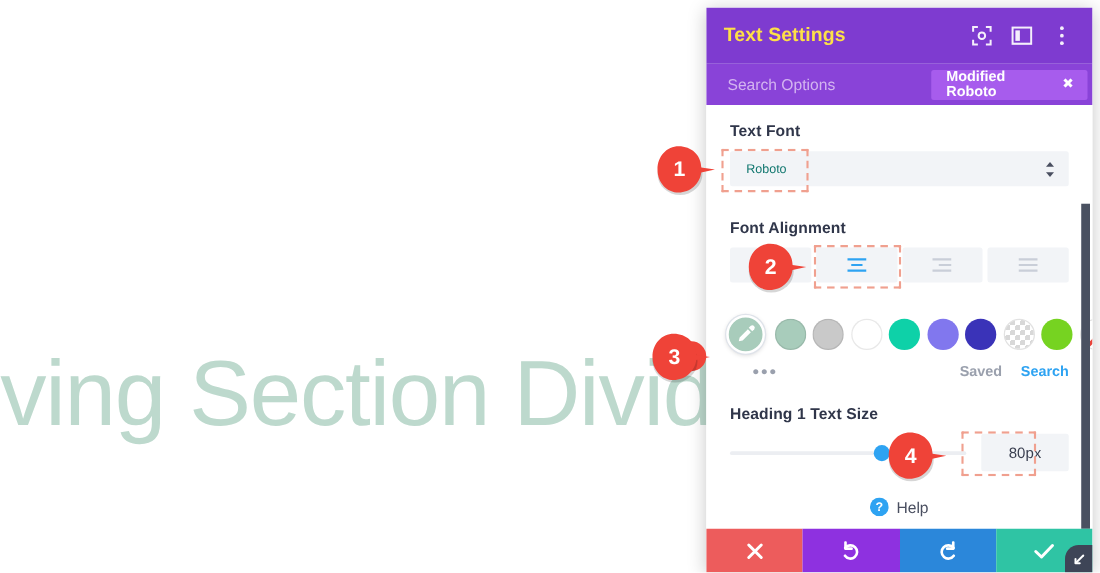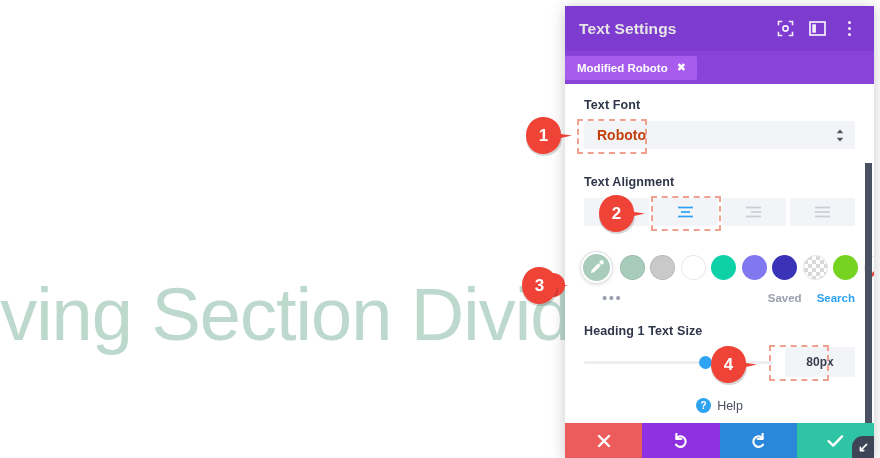--- a/index.html
+++ b/index.html
@@ -29,21 +29,21 @@
     background:#ffffff;
     box-shadow:0 2px 14px rgba(0,0,0,.22);
     display:flex;flex-direction:column;overflow:hidden;
   }
   .panel-header{
     height:45px;background:#7e3bd0;
     display:flex;align-items:center;padding:0 12px 0 14px;
     flex:0 0 auto;
   }
   .panel-title{
-    color:#e5e5e5;font-size:15.5px;font-weight:bold;flex:1;
+    color:#fde047;font-size:15.5px;font-weight:bold;flex:1;
     letter-spacing:.1px;
   }
   .hdr-icons{display:flex;align-items:center;gap:15px;padding-right:4px;}
   .hdr-icon{
     width:17px;height:17px;display:flex;align-items:center;justify-content:center;
     cursor:pointer;opacity:.92;
   }
 
   .panel-search{
     height:33px;background:#8943d8;
@@ -72,21 +72,21 @@
     font-size:12.5px;font-weight:bold;color:#30364a;
     margin:0 0 9px 0;letter-spacing:.1px;
   }
 
   
   .select-wrap{
     position:relative;height:28px;background:#f2f4f7;border-radius:2px;
     display:flex;align-items:center;cursor:pointer;
   }
   .select-value{
-    font-size:14px;font-weight:bold;color:#c2410c;padding-left:13px;flex:1;
+    font-size:10px;font-weight:normal;color:#0f766e;padding-left:13px;flex:1;
   }
   .select-arrows{
     padding-right:11px;display:flex;flex-direction:column;align-items:center;
     line-height:5px;color:#4a4f60;font-size:8px;
   }
 
   
   .align-row{display:flex;gap:4px;}
   .align-btn{
     flex:1;height:28px;background:#f2f4f7;border-radius:2px;
@@ -145,21 +145,21 @@
   .range-track:before{
     content:"";position:absolute;left:0;right:0;height:3px;background:#eceef2;
     border-radius:2px;
   }
   .range-thumb{
     position:absolute;left:115px;width:13px;height:13px;border-radius:50%;
     background:#2ea3f2;cursor:grab;
   }
   .range-input{
     width:66px;height:28px;background:#f2f4f7;border:0;border-radius:2px;
-    text-align:center;font-size:12px;font-weight:bold;color:#3a3f50;outline:none;
+    text-align:center;font-size:12px;font-weight:normal;color:#3a3f50;outline:none;
     font-family:"Liberation Sans","DejaVu Sans",sans-serif;margin-left:12px;
   }
 
   
   .help-row{
     position:absolute;left:0;right:0;bottom:10px;
     display:flex;align-items:center;justify-content:center;gap:6px;cursor:pointer;
   }
   .help-text{font-size:12.5px;color:#4a4f60;font-weight:normal;}
 
@@ -241,20 +241,21 @@
         <svg width="5" height="17" viewBox="0 0 5 17">
           <circle cx="2.5" cy="2.5" r="1.5" fill="#ffffff"></circle>
           <circle cx="2.5" cy="8.5" r="1.5" fill="#ffffff"></circle>
           <circle cx="2.5" cy="14.5" r="1.5" fill="#ffffff"></circle>
         </svg>
       </div>
     </div>
   </div>
 
   <div class="panel-search">
+    <input class="search-input" type="text" placeholder="Search Options" style="">
     <div class="modified-badge">
       <span>Modified Roboto</span>
       <span class="badge-x">✖</span>
     </div>
   </div>
 
   <div class="panel-body">
 
     <div class="field">
       <div class="field-label">Text Font</div>
@@ -263,21 +264,21 @@
         <span class="select-arrows">
           <svg width="8" height="13" viewBox="0 0 8 13">
             <path d="M4 0.5 L7.2 4.3 L0.8 4.3 Z" fill="#4a4f60"></path>
             <path d="M4 12.5 L0.8 8.7 L7.2 8.7 Z" fill="#4a4f60"></path>
           </svg>
         </span>
       </div>
     </div>
 
     <div class="field" style="margin-top:26px;">
-      <div class="field-label">Text Alignment</div>
+      <div class="field-label">Font Alignment</div>
       <div class="align-row">
         <div class="align-btn">
           <svg width="17" height="12" viewBox="0 0 17 12">
             <line x1="1" y1="1.5" x2="16" y2="1.5" stroke="#c9ced8" stroke-width="1.7"></line>
             <line x1="1" y1="6" x2="11" y2="6" stroke="#c9ced8" stroke-width="1.7"></line>
             <line x1="1" y1="10.5" x2="16" y2="10.5" stroke="#c9ced8" stroke-width="1.7"></line>
           </svg>
         </div>
         <div class="align-btn active">
           <svg width="17" height="12" viewBox="0 0 17 12">

